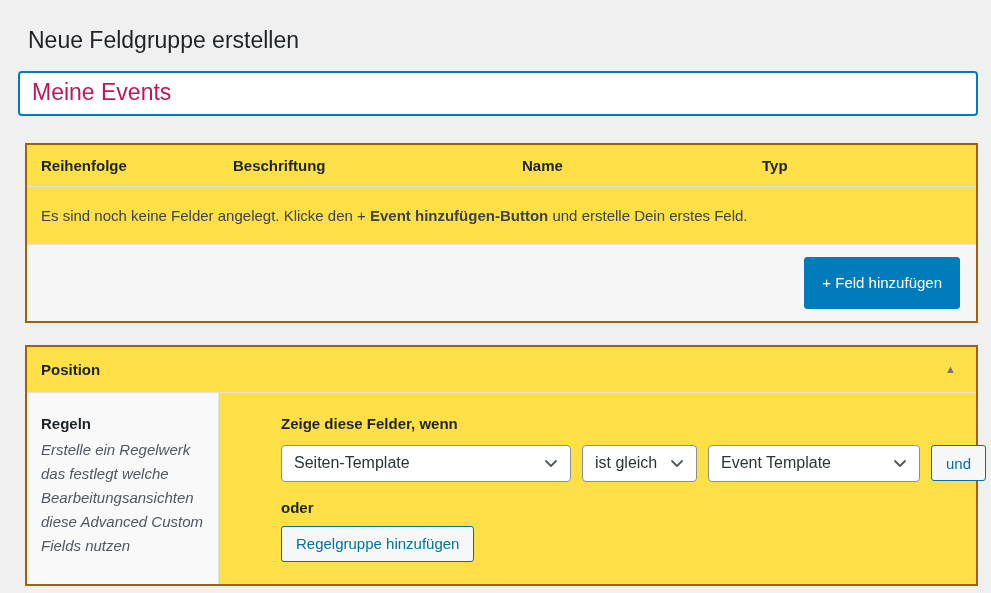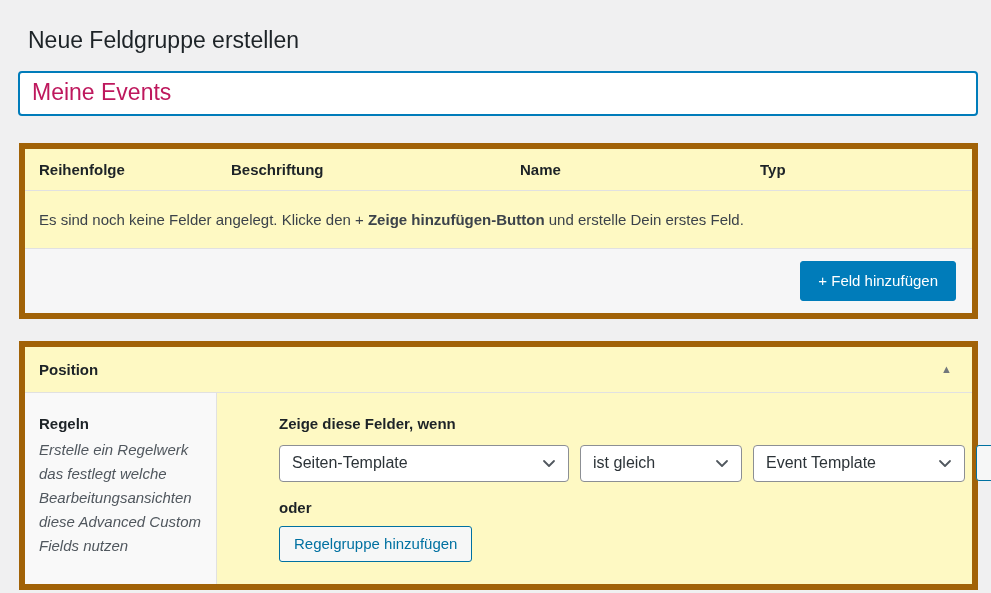--- a/index.html
+++ b/index.html
@@ -28,23 +28,23 @@
     border: 2px solid #007cba;
     border-radius: 4px;
     padding: 2px 12px 4px 12px;
     font-family: "Liberation Sans", "DejaVu Sans", sans-serif;
     font-size: 23px;
     color: #be185d;
     outline: none;
   }
 
   .panel {
-    background: #fef9c3;
-    border: 6px solid #a16207;
-    margin-left: 1px;
+    background: #fde047;
+    border: 2px solid #a16207;
+    margin-left: 7px;
   }
   .fields-panel { margin-top: 27px; }
 
   .table-header {
     display: grid;
     grid-template-columns: 192px 289px 240px auto;
     border-bottom: 1px solid #e1e1e1;
   }
   .table-header .th {
     font-weight: 700;
@@ -66,21 +66,21 @@
     display: flex;
     justify-content: flex-end;
   }
 
   .btn-primary {
     background: #007cba;
     border: 1px solid #007cba;
     color: #fff;
     font-family: "Liberation Sans", "DejaVu Sans", sans-serif;
     font-size: 15px;
-    height: 40px;
+    height: 52px;
     padding: 0 17px;
     border-radius: 3px;
     cursor: pointer;
   }
 
   .btn-secondary {
     background: #f6f7f7;
     border: 1px solid #0071a1;
     color: #0071a1;
     font-family: "Liberation Sans", "DejaVu Sans", sans-serif;
@@ -143,21 +143,21 @@
     cursor: pointer;
   }
   .select .chevron {
     position: absolute;
     right: 11px;
     top: 50%;
     transform: translateY(-50%);
     display: flex;
   }
   .select-param { width: 290px; }
-  .select-operator { width: 162px; }
+  .select-operator { width: 115px; }
   .select-value { width: 212px; }
 
   .or-label { font-weight: 700; font-size: 15px; margin-top: 17px; }
   .add-rule-group { margin-top: 10px; }
 </style>
 </head>
 <body>
 
 <div class="wrap">
 
@@ -166,21 +166,21 @@
   <input class="title-input" type="text" value="Meine Events" style="">
 
   <div class="panel fields-panel">
     <div class="table-header">
       <div class="th">Reihenfolge</div>
       <div class="th">Beschriftung</div>
       <div class="th">Name</div>
       <div class="th">Typ</div>
     </div>
     <div class="empty-row">
-      <span>Es sind noch keine Felder angelegt. Klicke den + </span><strong>Zeige hinzufügen-Button</strong><span> und erstelle Dein erstes Feld.</span>
+      <span>Es sind noch keine Felder angelegt. Klicke den + </span><strong>Event hinzufügen-Button</strong><span> und erstelle Dein erstes Feld.</span>
     </div>
     <div class="table-footer">
       <button class="btn-primary">+ Feld hinzufügen</button>
     </div>
   </div>
 
   <div class="panel position-panel">
     <div class="panel-header">
       <span class="panel-title">Position</span>
       <button class="collapse-toggle">▲</button>

